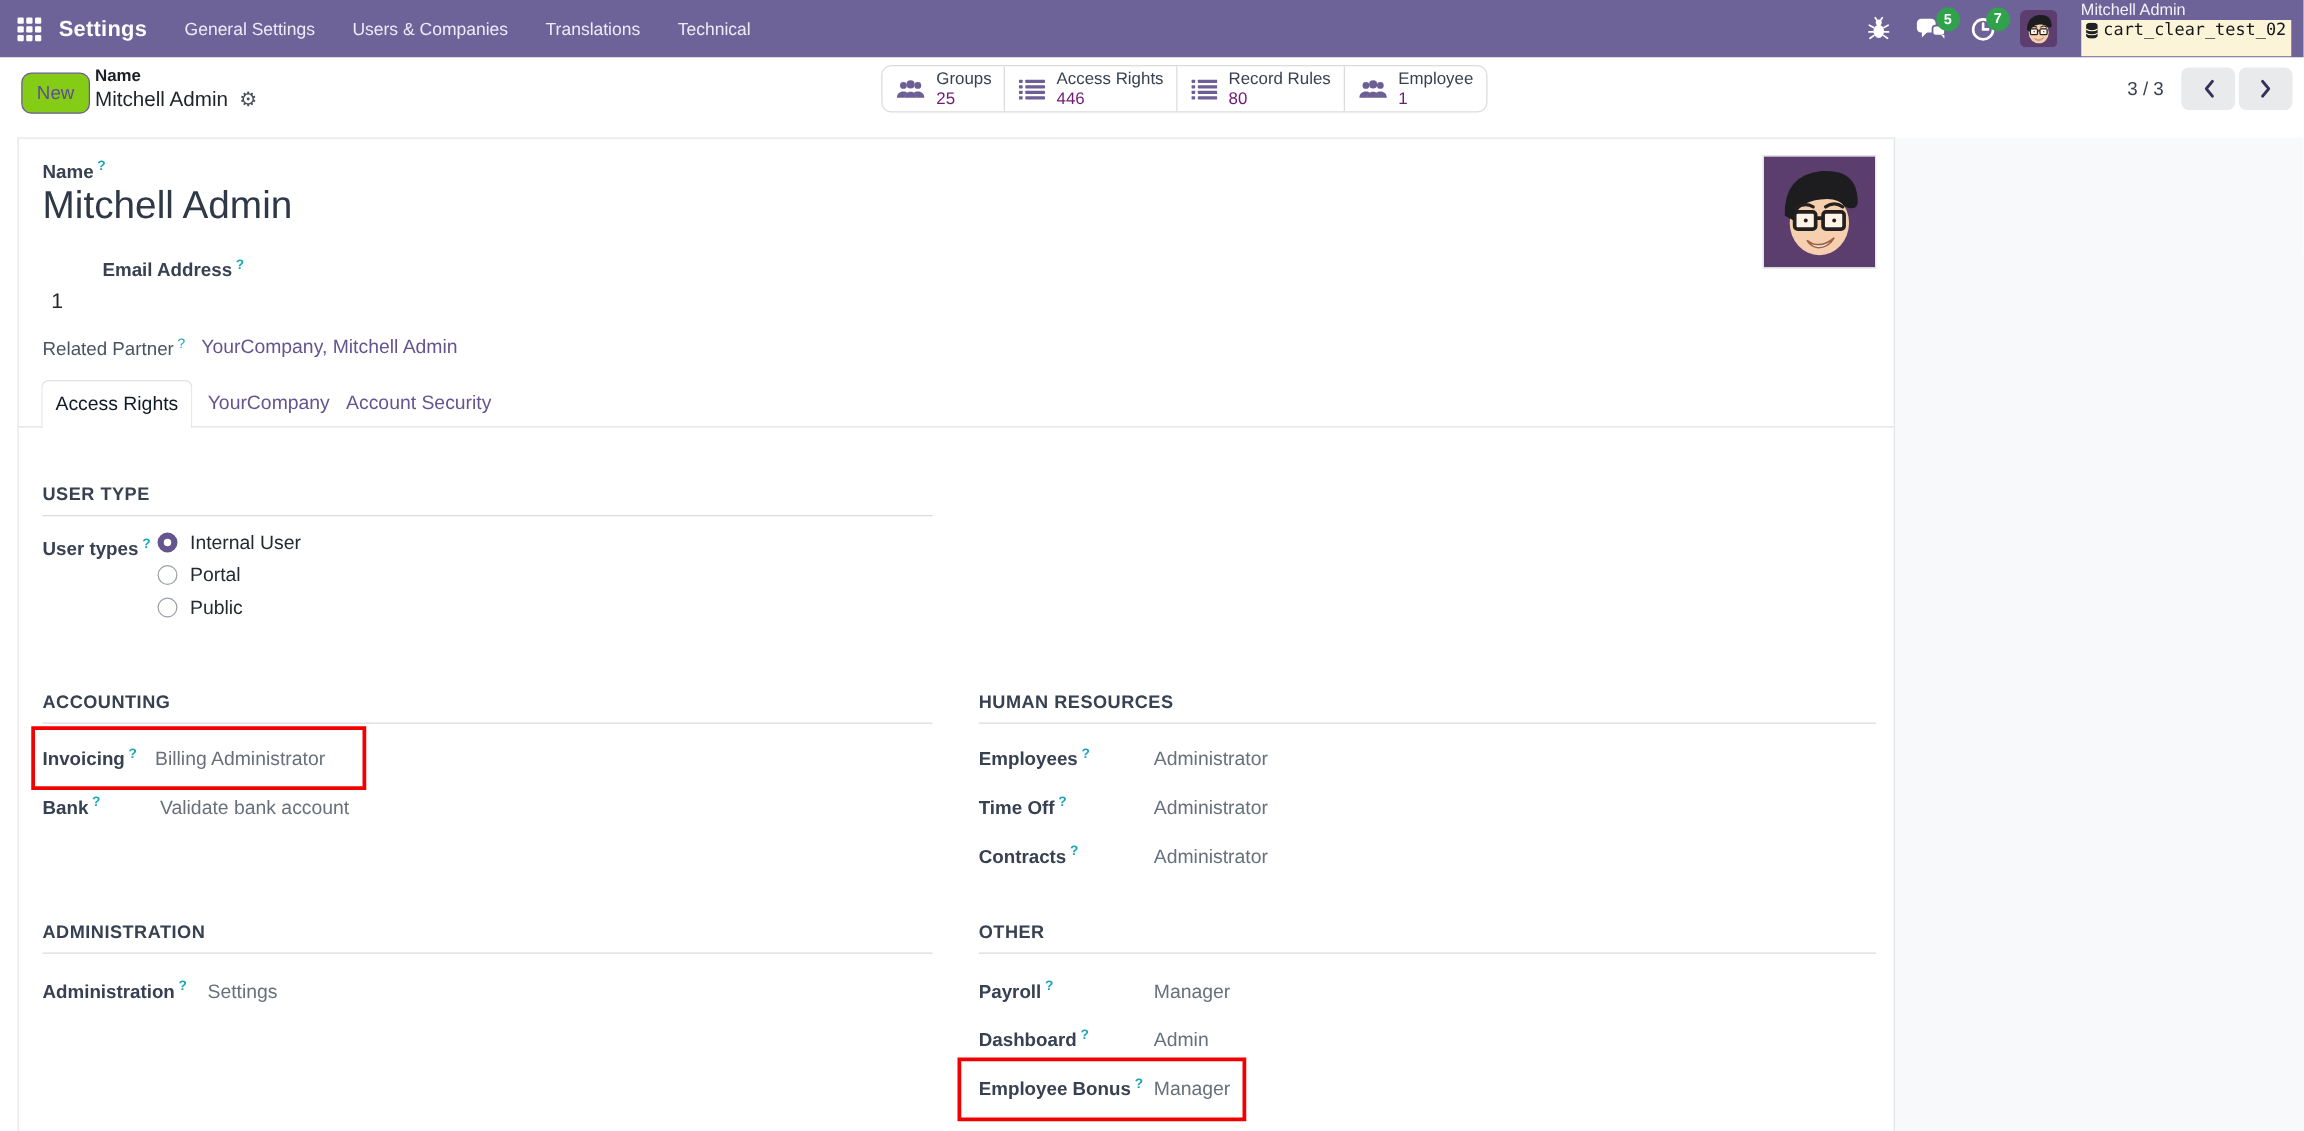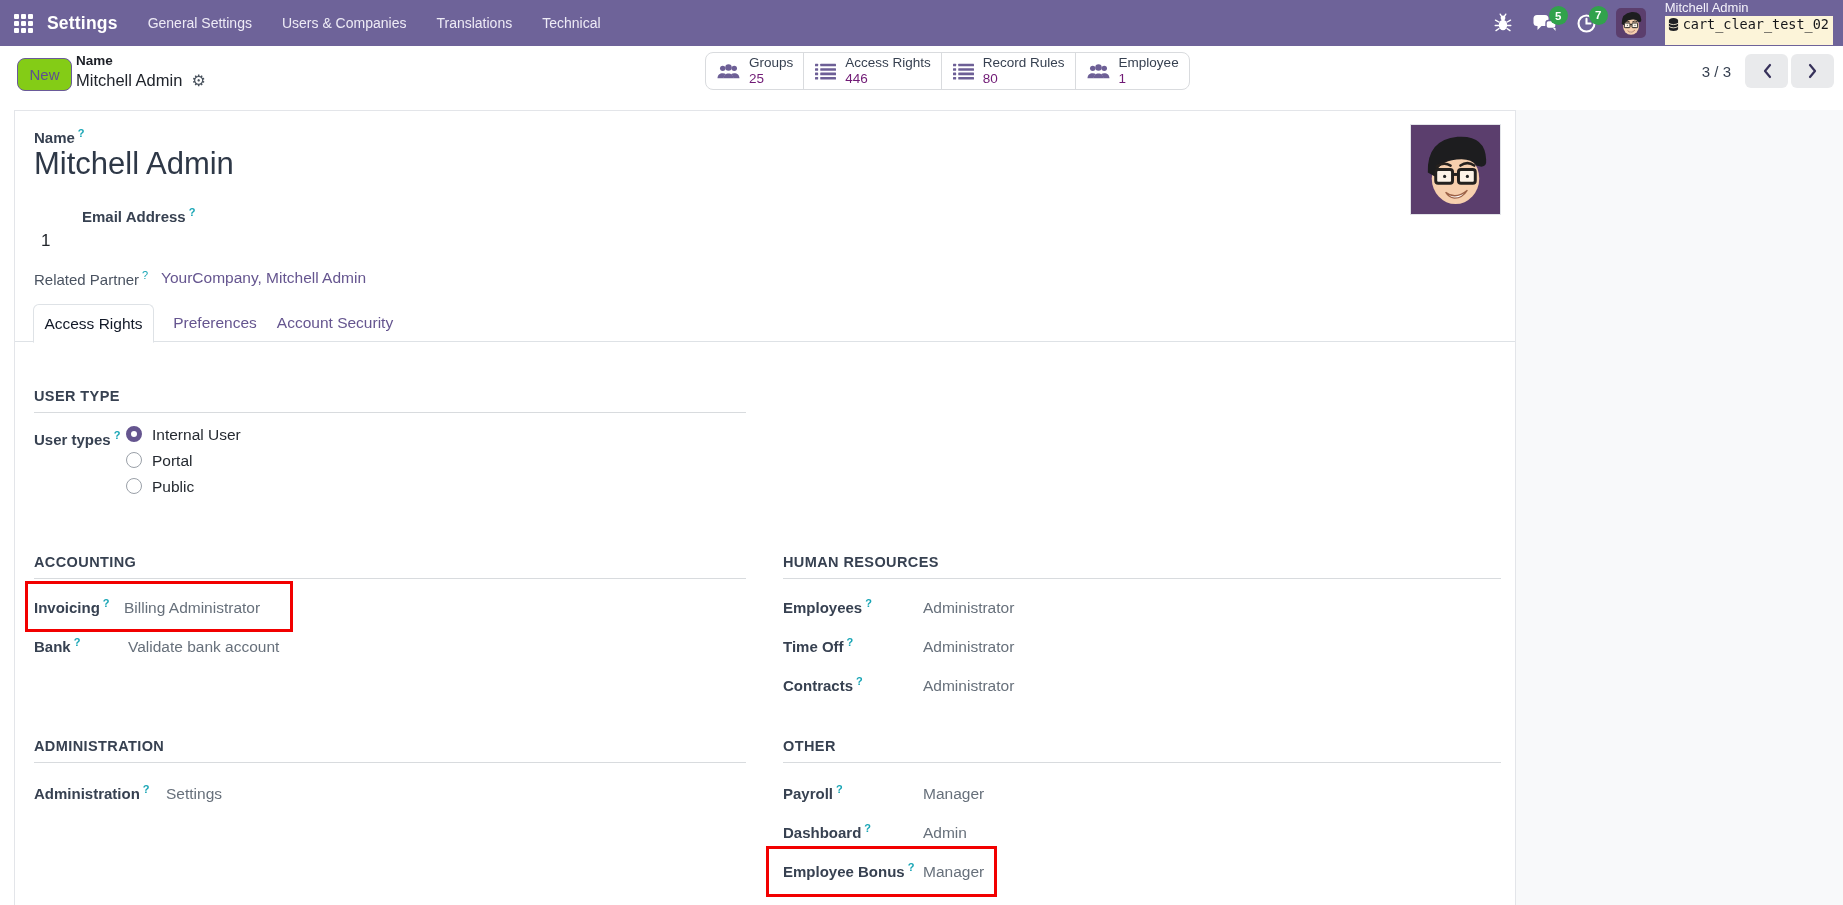--- a/index.html
+++ b/index.html
@@ -313,21 +313,21 @@
   <a class="abs partner-value">YourCompany, Mitchell Admin</a>
 
   <div class="abs avatar-box">
     <svg width="89" height="89" viewBox="0 0 90 90">
         <use href="#sym-avatar"></use>
       </svg>
   </div>
 
   <div class="abs tabbar"></div>
   <div class="abs tab tab-active">Access Rights</div>
-  <div class="abs tab tab-pref">Preferences</div>
+  <div class="abs tab tab-pref">YourCompany</div>
   <div class="abs tab tab-acct">Account Security</div>
 
   <div class="abs section-header" style="left:19px; top:277px; width:712px;">USER TYPE</div>
   <div class="abs flabel" style="left:19px; top:318px;">
     <span>User types</span><sup class="help">?</sup>
   </div>
   <div class="abs radio-row" style="left:111px; top:315px;">
     <span class="radio sel"></span>
     <span class="radio-label">Internal User</span>
   </div>

